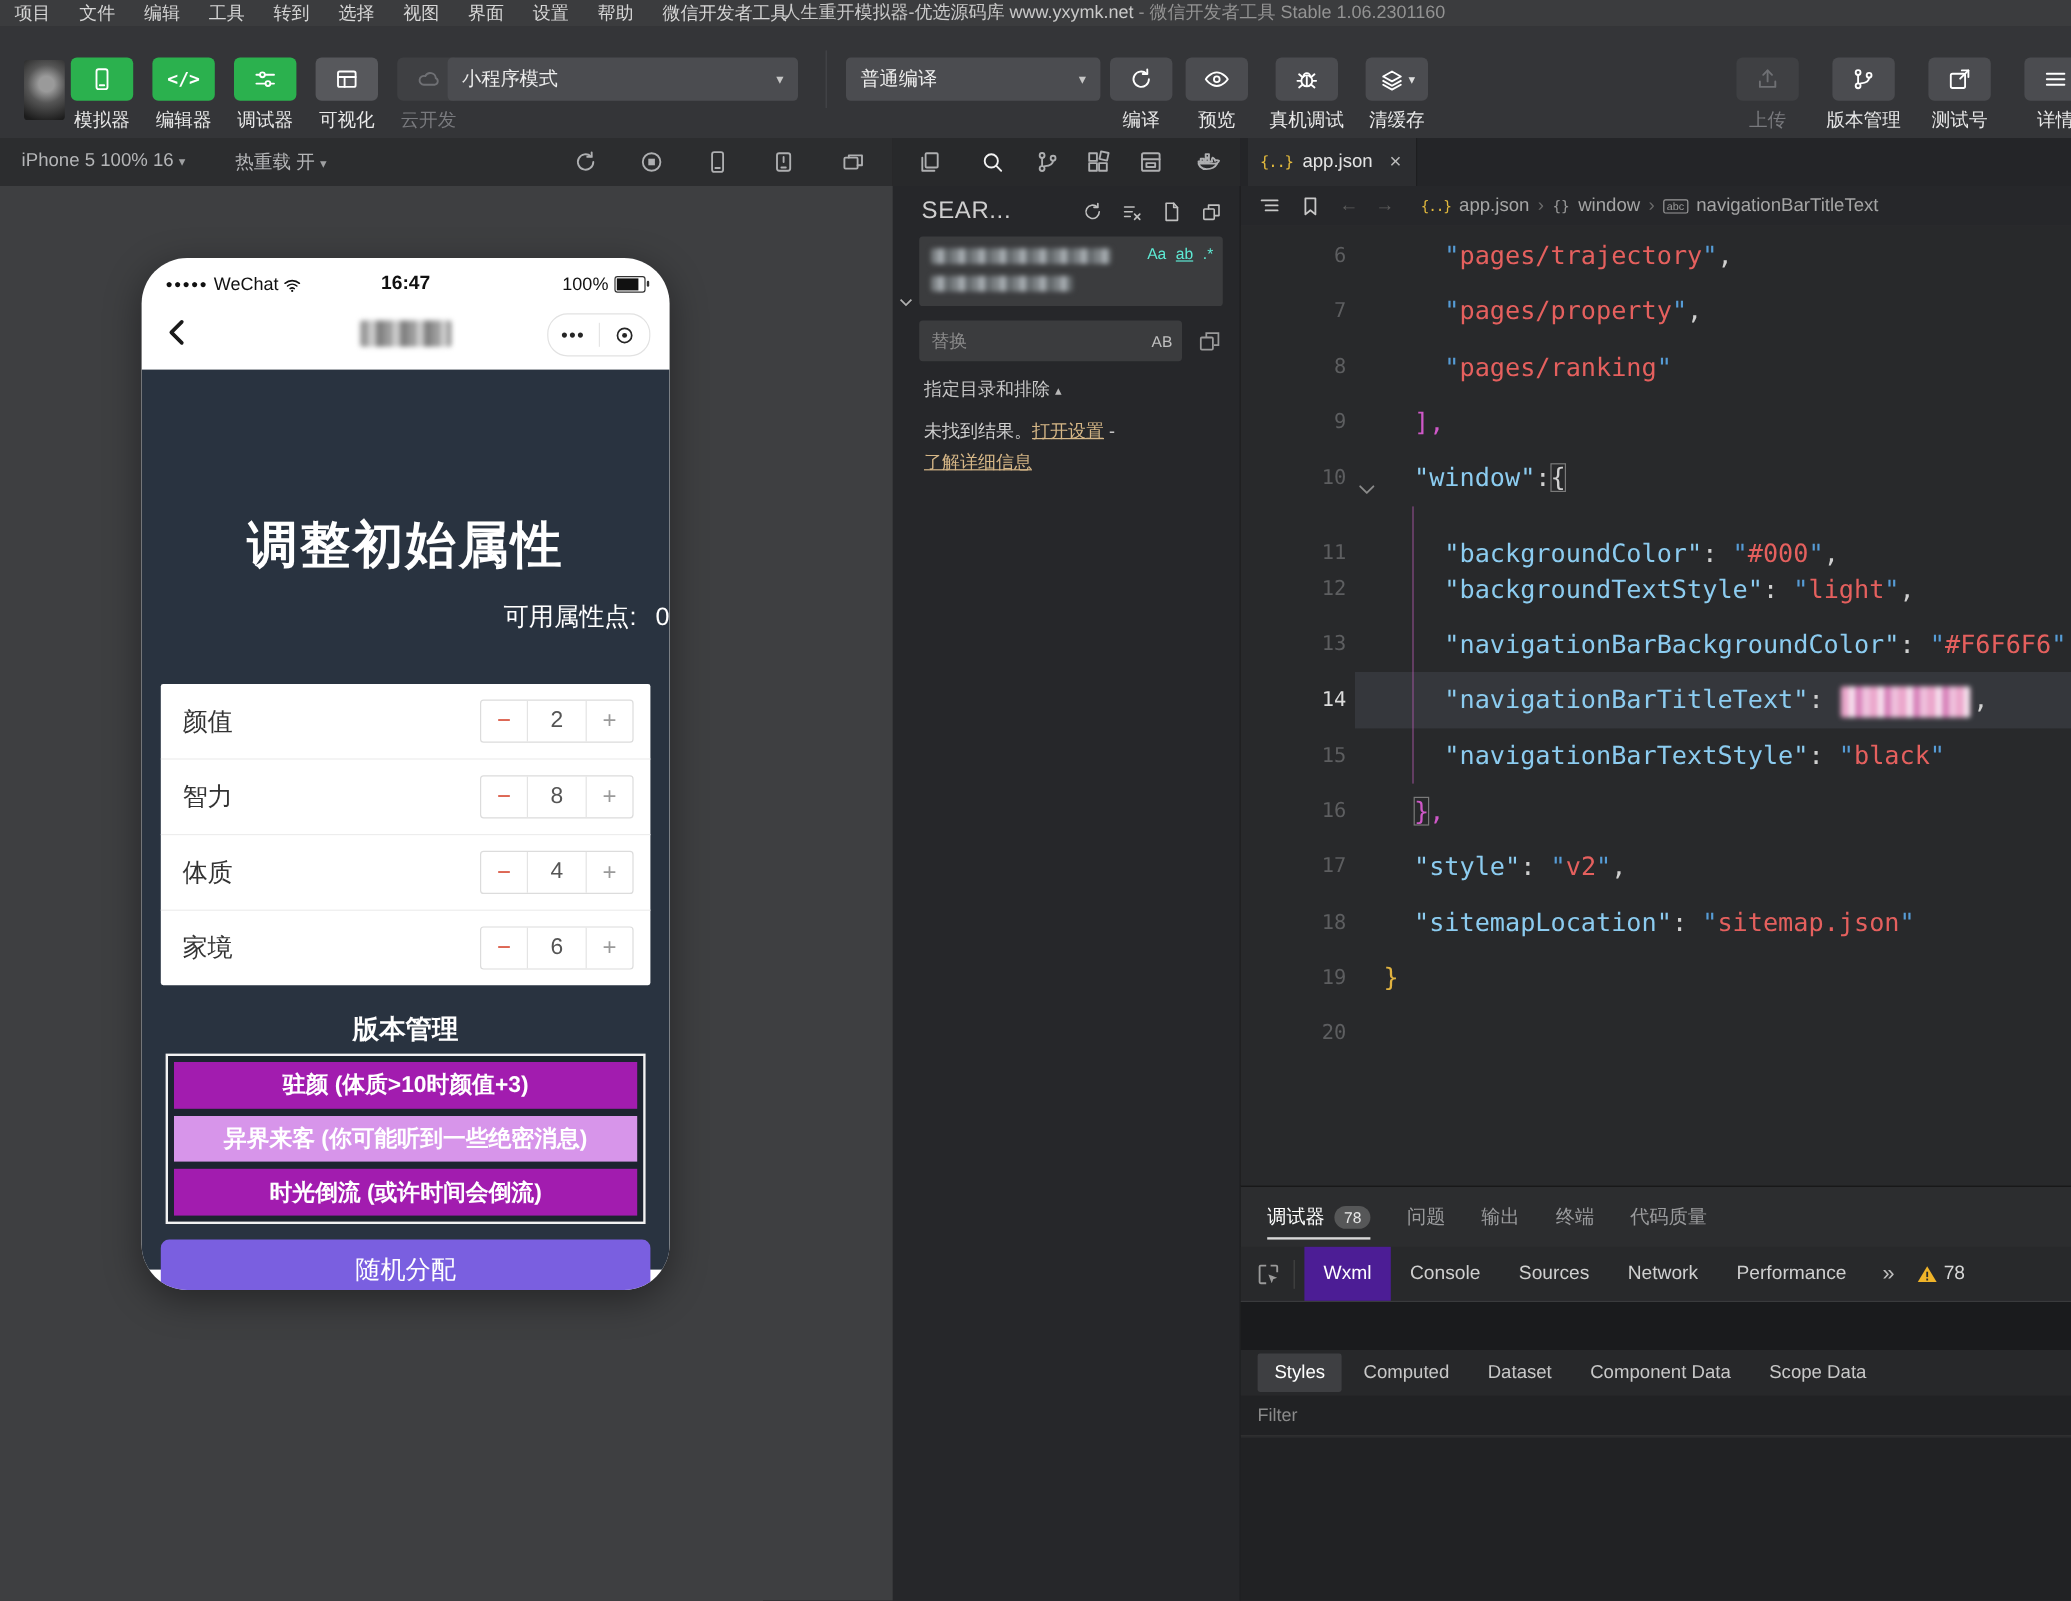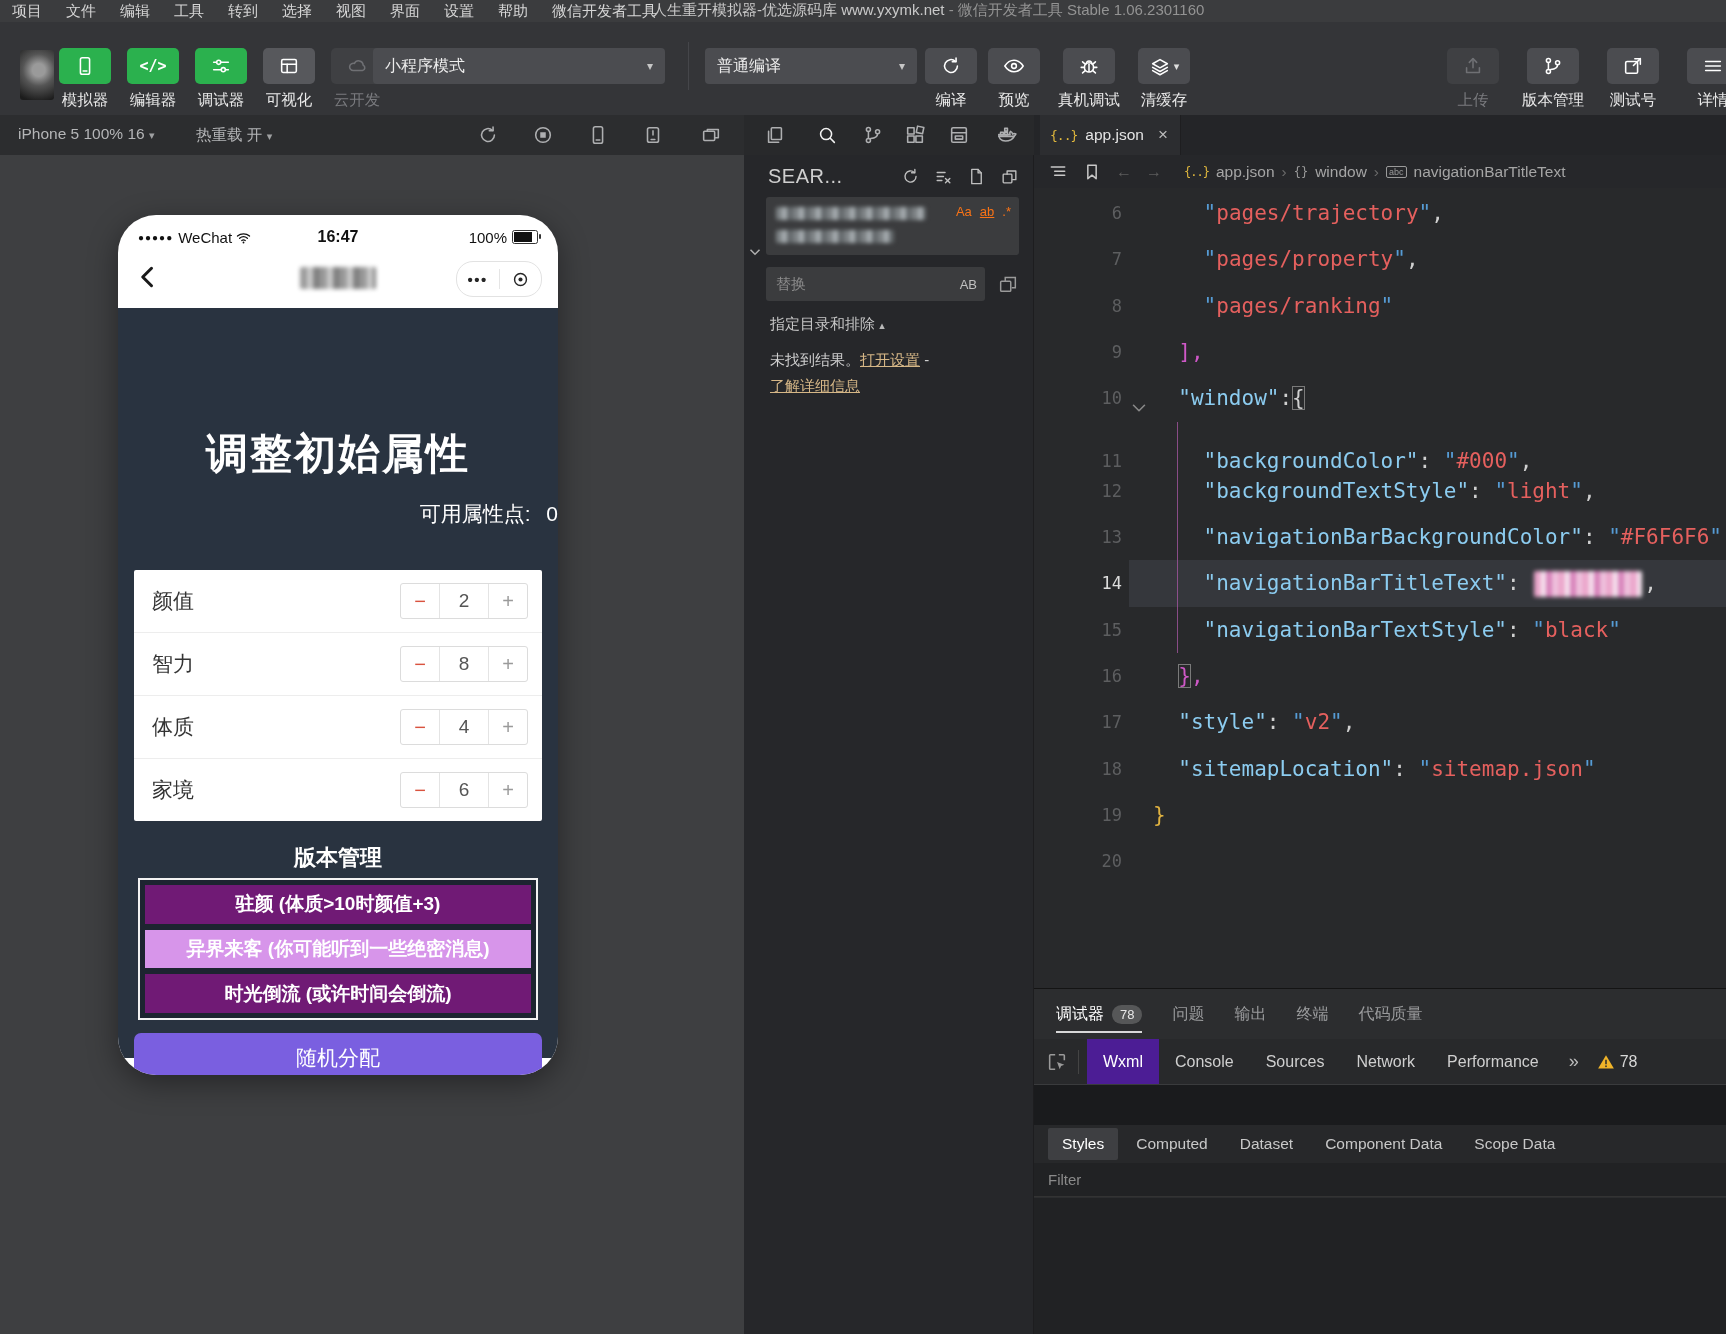--- a/index.html
+++ b/index.html
@@ -83,36 +83,36 @@
   .attr-row .nm{font-size:21px;color:#333;}
   .stepper{position:absolute;right:14px;top:13px;width:128px;height:36px;border:1px solid #dcdcdc;border-radius:3px;
            display:flex;box-sizing:border-box;background:#fff;}
   .stepper .minus,.stepper .plus{width:38px;display:flex;align-items:center;justify-content:center;font-size:20px;cursor:pointer;}
   .stepper .minus{color:#d9533f;border-right:1px solid #e4e4e4;}
   .stepper .plus{color:#9a9a9a;border-left:1px solid #e4e4e4;}
   .stepper .val{flex:1;display:flex;align-items:center;justify-content:center;font-size:19px;color:#555;}
   #talents-title{position:absolute;left:0;top:535px;width:440px;text-align:center;font-size:22px;font-weight:600;}
   #talent-box{position:absolute;left:20px;top:570px;width:400px;height:142px;border:2px solid #f2f2f2;background:#1d2430;
               box-sizing:border-box;padding:5px;display:flex;flex-direction:column;gap:6px;}
-  .talent{flex:1;display:flex;align-items:center;justify-content:center;background:#701a75;color:#fff;
+  .talent{flex:1;display:flex;align-items:center;justify-content:center;background:#a21caf;color:#fff;
           font-size:19px;font-weight:600;white-space:nowrap;cursor:pointer;}
   .talent.hl{background:#d795ea;}
   .pbtn{position:absolute;left:16px;width:408px;height:49px;border-radius:7px;display:flex;align-items:center;
         justify-content:center;font-size:21px;color:#fff;cursor:pointer;}
   #btn-random{top:725px;background:#7a5fe0;}
 
   
   #sidebar{left:744px;top:155px;width:290px;height:1179px;background:#26272a;border-right:1px solid #1d1d1f;box-sizing:border-box;}
   #sp-header{position:absolute;left:24px;right:14px;top:10px;display:flex;align-items:center;color:#cfcfcf;}
   #sp-title{font-size:20px;letter-spacing:.5px;}
   #sp-hicons{margin-left:auto;display:flex;gap:14px;}
   #sp-hicons .ic{width:19px;height:19px;color:#c0c0c0;cursor:pointer;}
   #sp-toggle{position:absolute;left:2px;top:88px;width:18px;height:18px;color:#b0b0b0;cursor:pointer;}
   #sp-searchbox{position:absolute;left:22px;right:14px;top:42px;height:58px;background:#3b3c3e;border-radius:3px;}
-  #sp-searchbox .opts{position:absolute;right:8px;top:7px;display:flex;gap:8px;font-size:13px;color:#f97316;}
+  #sp-searchbox .opts{position:absolute;right:8px;top:7px;display:flex;gap:8px;font-size:13px;color:#5eead4;}
   #sp-searchbox .opts .o{cursor:pointer;}
   #sp-searchbox .opts .uw{text-decoration:underline;}
   #sp-replacebox{position:absolute;left:22px;right:48px;top:112px;height:34px;background:#3b3c3e;border-radius:3px;
                  display:flex;align-items:center;}
   #sp-replacebox .ph{margin-left:10px;font-size:15px;color:#8b8b8b;}
   #sp-replacebox .pc{margin-left:auto;margin-right:8px;font-size:13px;color:#c0c0c0;cursor:pointer;}
   #sp-replaceall{position:absolute;right:14px;top:118px;width:22px;height:22px;color:#9a9a9a;cursor:pointer;}
   #sp-include{position:absolute;left:26px;top:160px;font-size:15px;color:#c8c8c8;cursor:pointer;}
   #sp-include .up{font-size:11px;color:#b8b8b8;}
   #sp-message{position:absolute;left:26px;top:192px;width:235px;font-size:15px;color:#cfcfcf;line-height:26px;}

